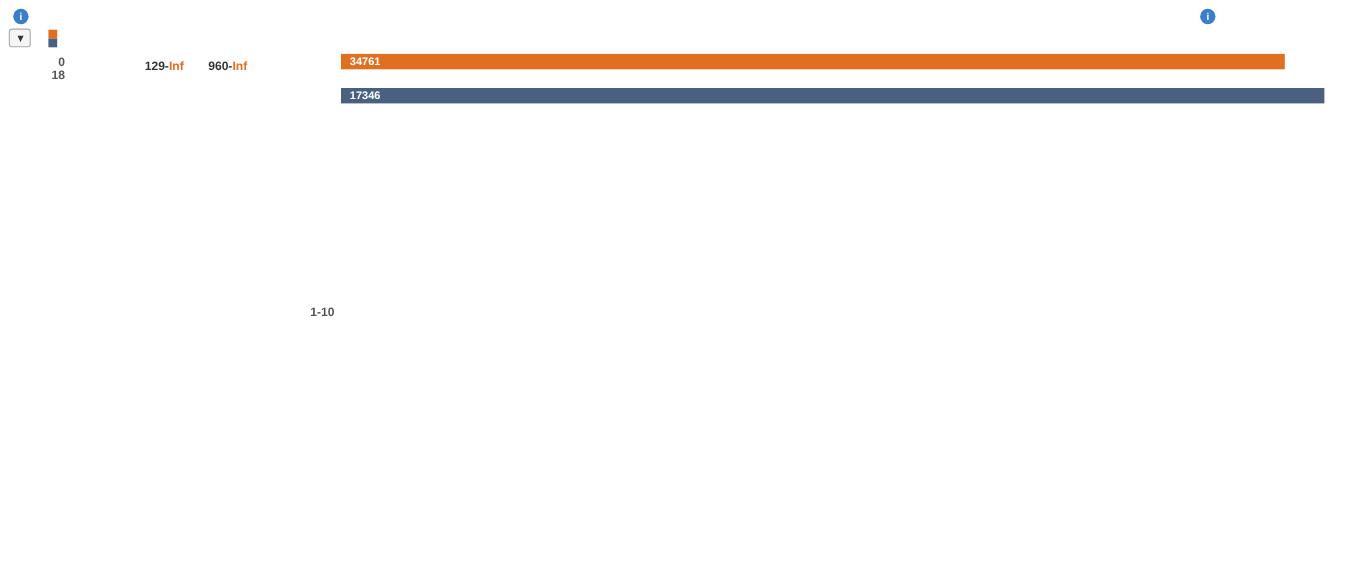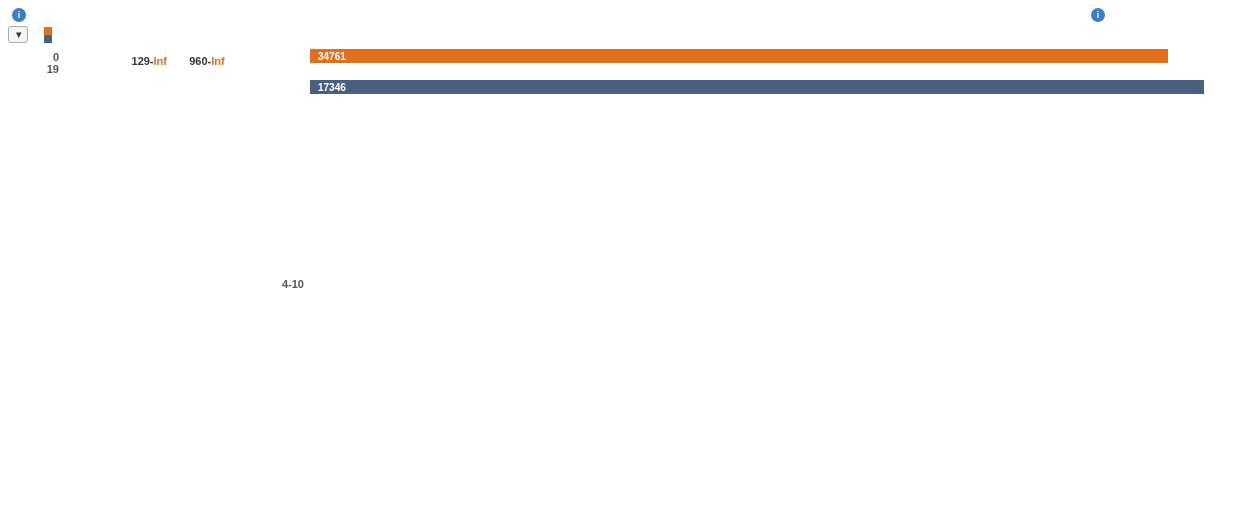--- a/index.html
+++ b/index.html
@@ -250,33 +250,33 @@
         <span class="col-sub"></span>
       </div>
     </div>
   </div>
 
   <div class="chart-area" id="chart-area">
 
   <div class="chart-row-group" style="height: 28px; flex: 0 0 auto;">
         <div class="row-label" style="align-items: flex-end; flex-direction: column; justify-content: flex-end;">
           <span style="color:#555;font-size:11px;">0</span>
-          <span style="color:#555;font-size:11px;">19</span>
+          <span style="color:#555;font-size:11px;">18</span>
         </div>
         <div class="bars-section">
           <div class="bar-row"></div>
           <div class="bar-row"></div>
         </div>
         <div class="delay-time-col">
           <span class="delay-val"><span class="normal">129-</span>Inf</span>
           <span class="time-val"><span class="normal">960-</span>Inf</span>
         </div>
       </div>
       <div class="chart-row-group">
-        <div class="row-label">4-10</div>
+        <div class="row-label">1-10</div>
         <div class="bars-section">
           <div class="bar-row">
             <div class="bar-orange" style="width: 858px;">
               <span style="color: rgb(255, 255, 255); font-size: 10px; font-weight: bold; padding-left: 4px; white-space: nowrap;">34761</span>
             </div>
           </div>
           <div class="bar-row">
             <div class="bar-blue" style="width: 894px;">
               <span style="color: rgb(255, 255, 255); font-size: 10px; font-weight: bold; padding-left: 4px; white-space: nowrap;">17346</span>
             </div>

